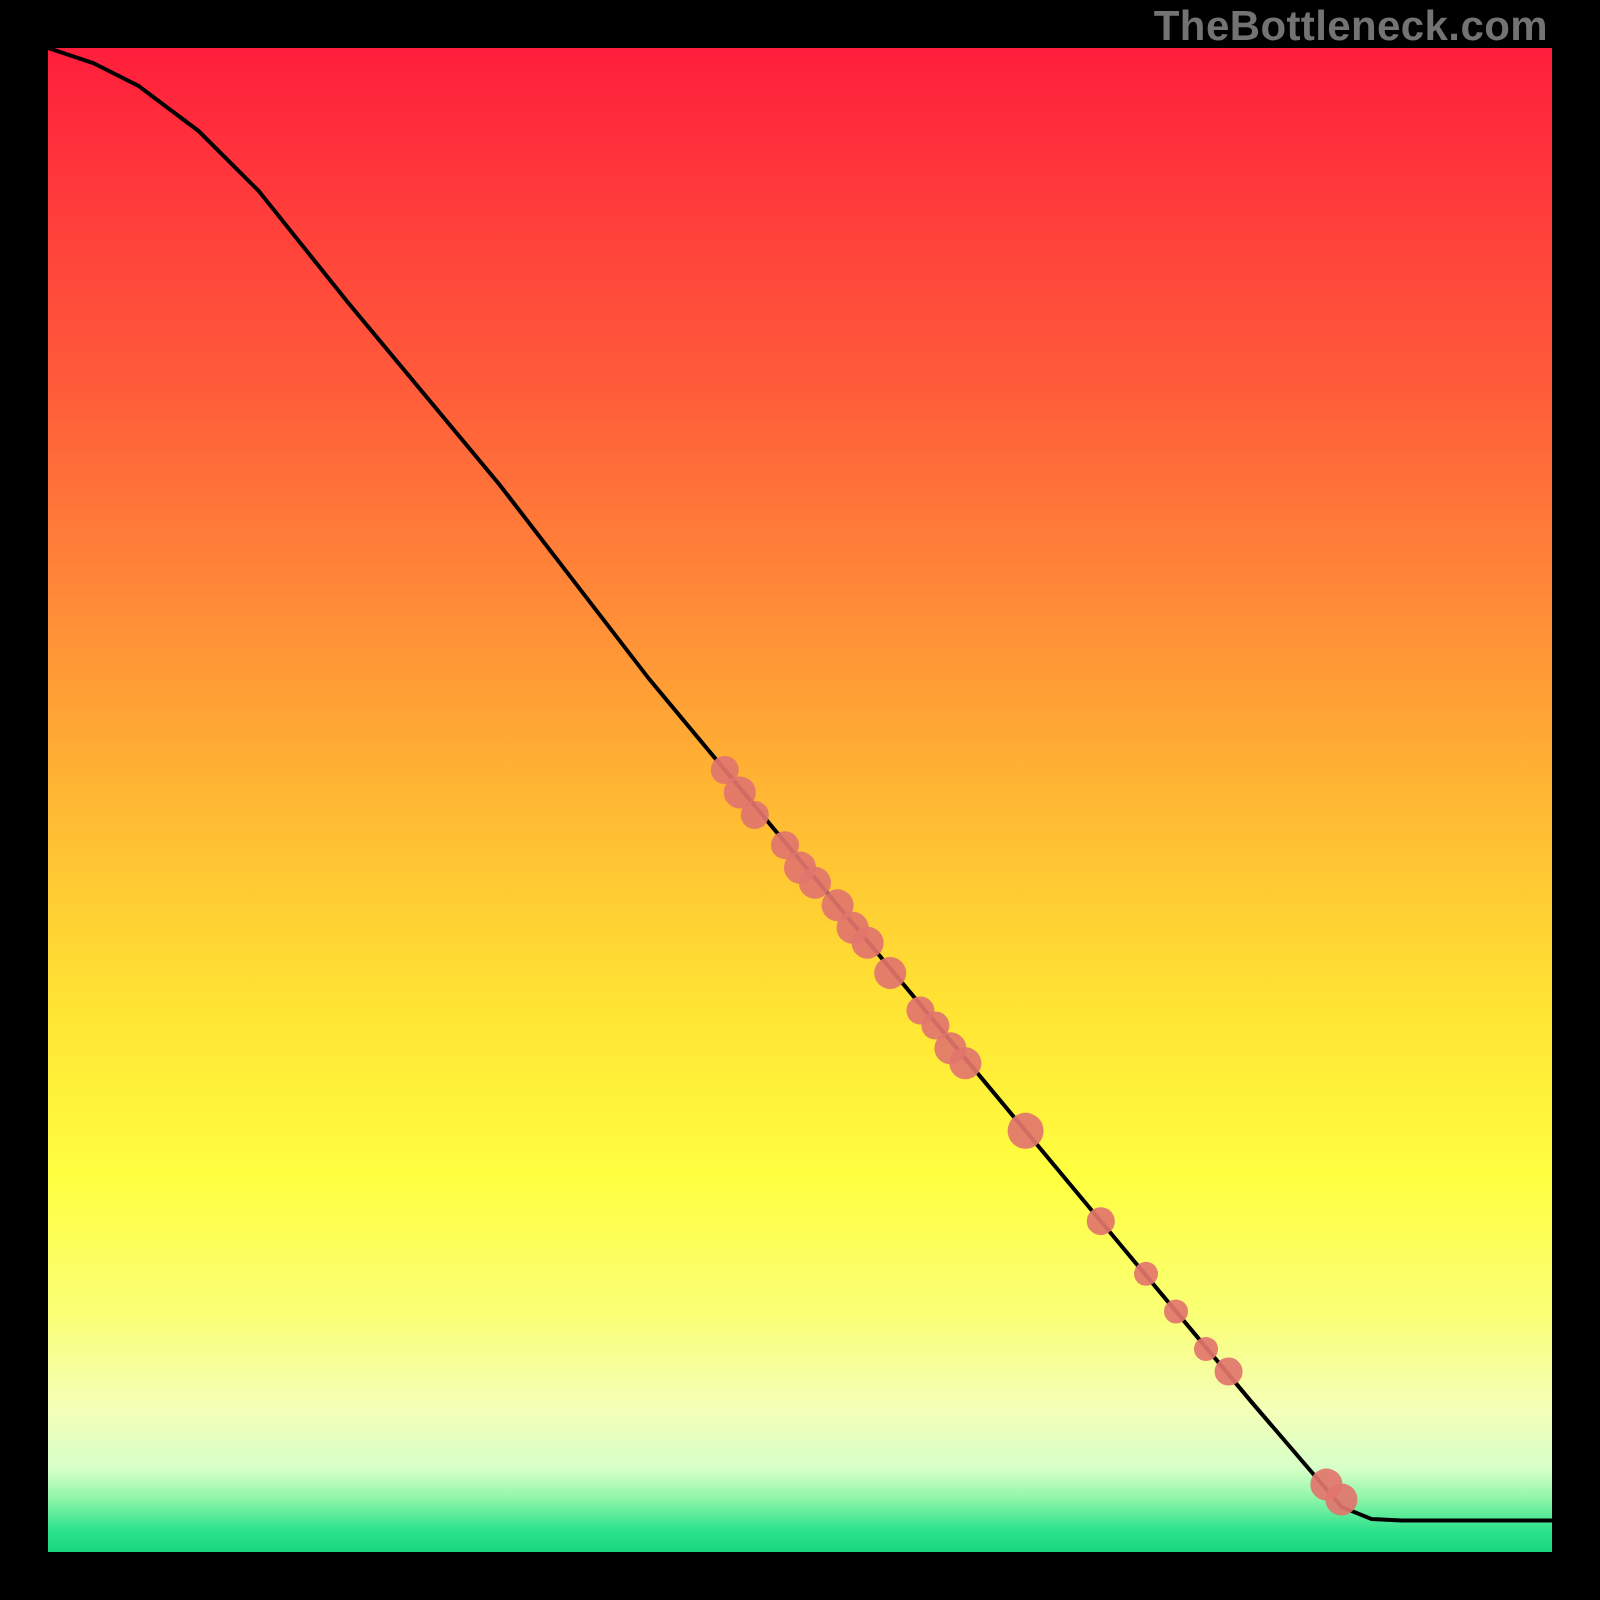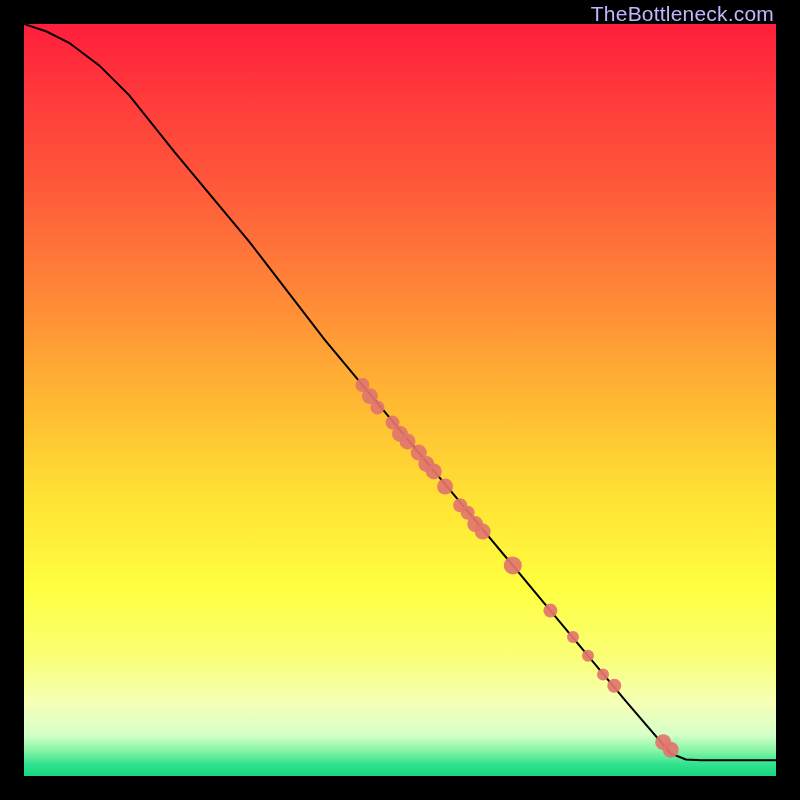--- a/index.html
+++ b/index.html
@@ -24,22 +24,22 @@
     left: 0;
     top: 0;
     width: 752px;
     height: 752px;
   }
   .watermark {
     position: absolute;
     top: 2px;
     right: 26px;
     font-size: 21px;
-    font-weight: 400;
-    color: #c4b5fd;
+    font-weight: 700;
+    color: #737373;
     letter-spacing: 0.2px;
     user-select: none;
   }
   svg { display: block; }
 </style>
 </head>
 <body>
 
 <div class="watermark">TheBottleneck.com</div>
 

